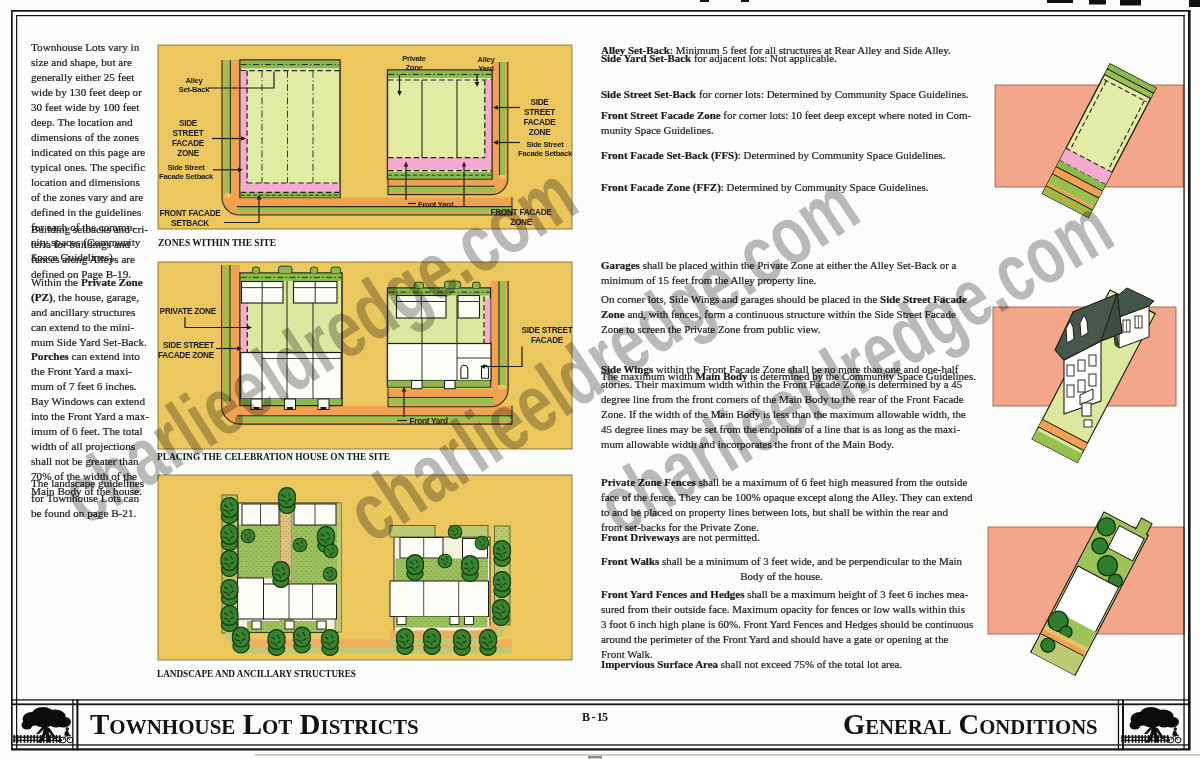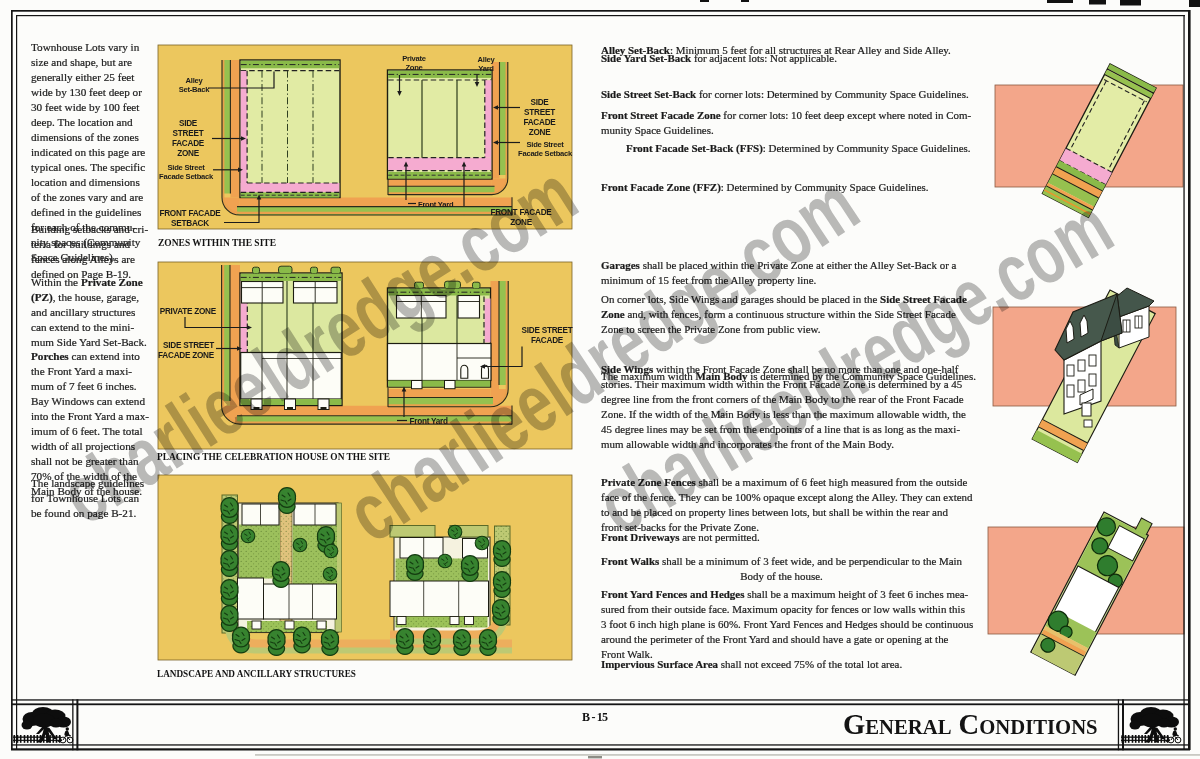--- a/index.html
+++ b/index.html
@@ -633,21 +633,21 @@
 <div class="col" id="rightcol" style="left:601px;top:0;width:514px;font-size:10.95px;">
 
   <p style="top:43px;"><b>Alley Set-Back</b>: Minimum 5 feet for all structures at Rear Alley and Side Alley.</p>
 
   <p style="top:51px;"><b>Side Yard Set-Back</b> for adjacent lots: Not applicable.</p>
 
   <p style="top:86.5px;"><b>Side Street Set-Back</b> for corner lots: Determined by Community Space Guidelines.</p>
 
   <p style="top:108px;"><b>Front Street Facade Zone</b> for corner lots: 10 feet deep except where noted in Com-<br>munity Space Guidelines.</p>
 
-  <p style="top:141px;margin-left:25px;"><b>Front Facade Set-Back (FFS)</b>: Determined by Community Space Guidelines.</p>
+  <p style="top:148px;"><b>Front Facade Set-Back (FFS)</b>: Determined by Community Space Guidelines.</p>
 
   <p style="top:180px;"><b>Front Facade Zone (FFZ)</b>: Determined by Community Space Guidelines.</p>
 
   <p style="top:258px;"><b>Garages</b> shall be placed within the Private Zone at either the Alley Set-Back or a<br>minimum of 15 feet from the Alley property line.</p>
 
   <p style="top:291.5px;">On corner lots, Side Wings and garages should be placed in the <b>Side Street Facade</b><br><b>Zone</b> and, with fences, form a continuous structure within the Side Street Facade<br>Zone to screen the Private Zone from public view.</p>
 
   <p style="top:336.5px;margin-top:32px;">The maximum width <b>Main Body</b> is determined by the Community Space Guidelines.</p>
 
   <p style="top:361.5px;"><b>Side Wings</b> within the Front Facade Zone shall be no more than one and one-half<br>stories. Their maximum width within the Front Facade Zone is determined by a 45<br>degree line from the front corners of the Main Body to the rear of the Front Facade<br>Zone. If the width of the Main Body is less than the maximum allowable width, the<br>45 degree lines may be set from the endpoints of a line that is as long as the maxi-<br>mum allowable width and incorporates the front of the Main Body.</p>
@@ -656,20 +656,21 @@
 
   <p style="top:530px;font-family:Liberation Serif, serif;"><b>Front Driveways</b> are not permitted.</p>
 
   <p style="top:554px;text-align:center;"><b>Front Walks</b> shall be a minimum of 3 feet wide, and be perpendicular to the Main<br>Body of the house.</p>
 
   <p style="top:586.5px;"><b>Front Yard Fences and Hedges</b> shall be a maximum height of 3 feet 6 inches mea-<br>sured from their outside face. Maximum opacity for fences or low walls within this<br>3 foot 6 inch high plane is 60%. Front Yard Fences and Hedges should be continuous<br>around the perimeter of the Front Yard and should have a gate or opening at the<br>Front Walk.</p>
 
   <p style="top:656.5px;"><b>Impervious Surface Area</b> shall not exceed 75% of the total lot area.</p>
 </div>
 
+<div class="ftxt" id="ft1" style="left:90px;top:708px;font-size:29px;letter-spacing:0px;">T<span style="font-size:21px;">OWNHOUSE</span> L<span style="font-size:21px;">OT</span> D<span style="font-size:21px;">ISTRICTS</span></div>
 
 <div class="ftxt" id="ft2" style="left:582px;top:710px;font-size:12px;letter-spacing:-0.8px;">B - 15</div>
 
 <div class="ftxt" id="ft3" style="left:843px;top:708px;font-size:29px;letter-spacing:0px;transform:scaleX(0.985);transform-origin:0 0;">G<span style="font-size:21px;">ENERAL</span> C<span style="font-size:21px;">ONDITIONS</span></div>
 
 <svg id="wm" width="1200" height="759">
 
   <text transform="translate(85,527) rotate(-32.5)" textLength="590" lengthAdjust="spacingAndGlyphs" font-family="Liberation Sans, sans-serif" font-weight="bold" font-size="82" fill="#565656" opacity="0.40">charlieeldredge.com</text>
 
   <text transform="translate(372,545) rotate(-33.5)" textLength="590" lengthAdjust="spacingAndGlyphs" font-family="Liberation Sans, sans-serif" font-weight="bold" font-size="82" fill="#565656" opacity="0.40">charlieeldredge.com</text>

